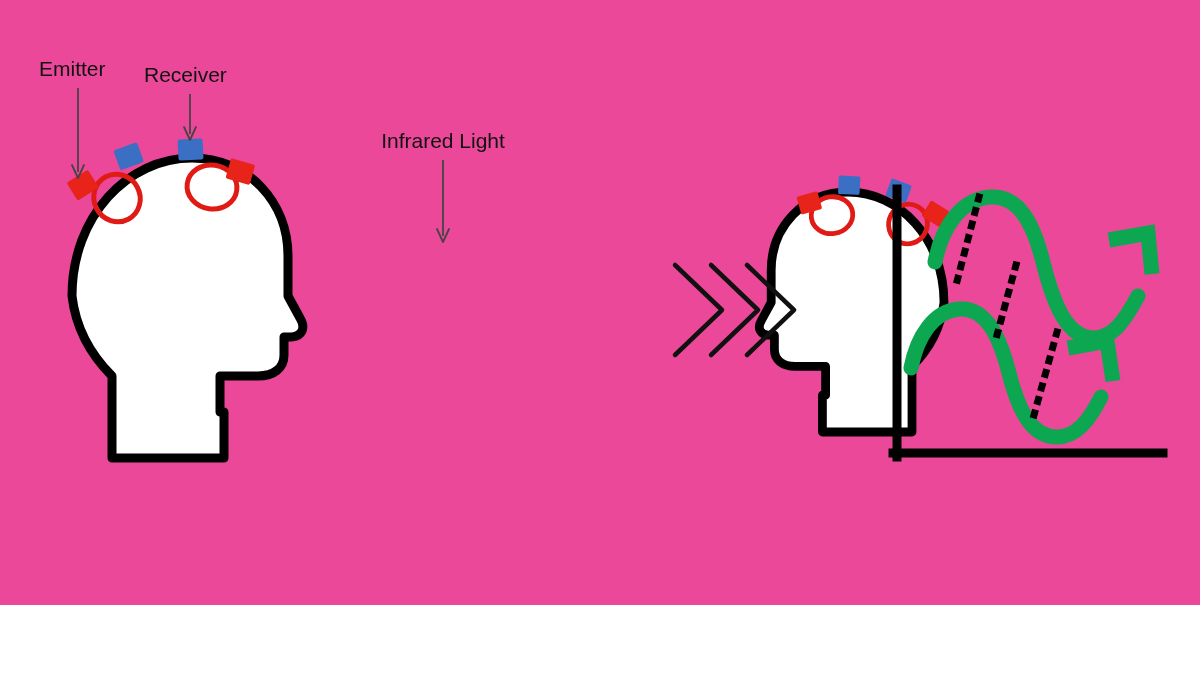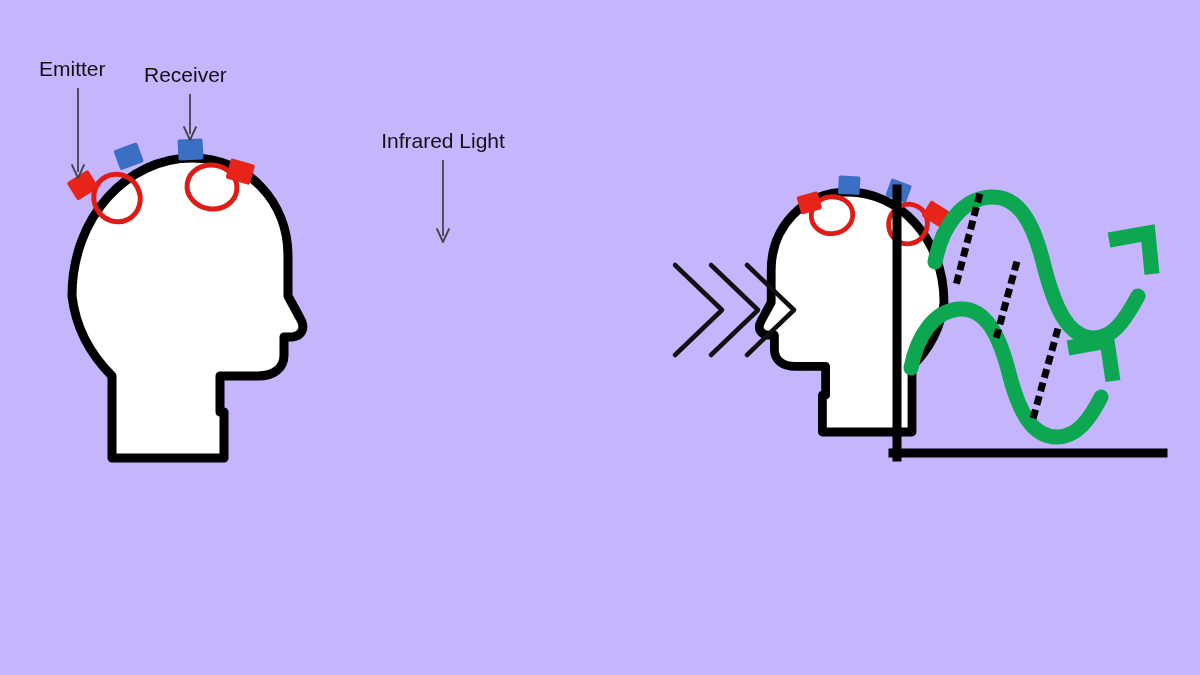--- a/index.html
+++ b/index.html
@@ -6,22 +6,22 @@
     margin: 0;
     padding: 0;
     background: #ffffff;
   }
   body {
     font-family: "Liberation Sans", sans-serif;
   }
   #canvas {
     position: relative;
     width: 1200px;
-    height: 675px;
-    background: #c4b5fd;
+    height: 605px;
+    background: #ec4899;
     overflow: hidden;
   }
   #scene {
     position: absolute;
     inset: 0;
     width: 1200px;
     height: 675px;
   }
   .anno-text {
     font-family: "Liberation Sans", sans-serif;

